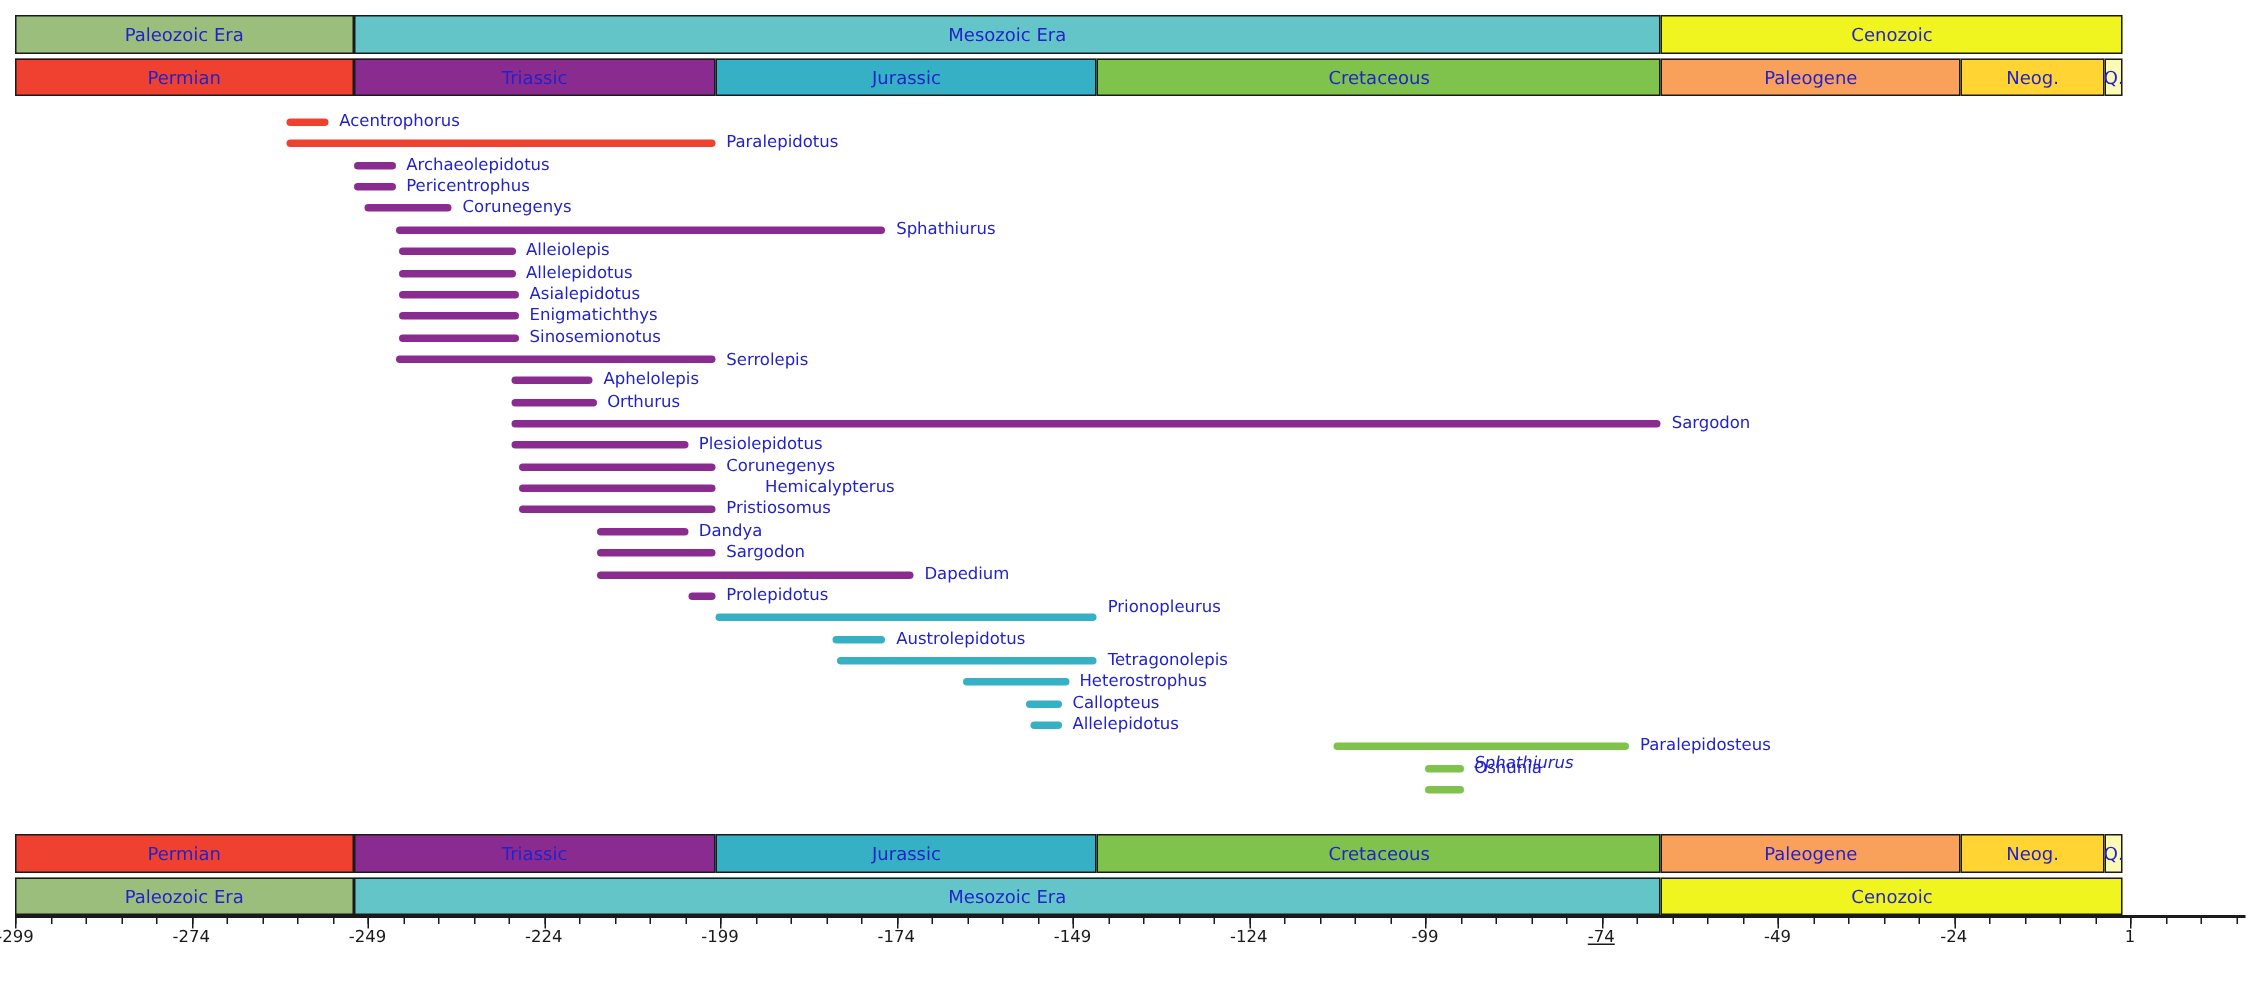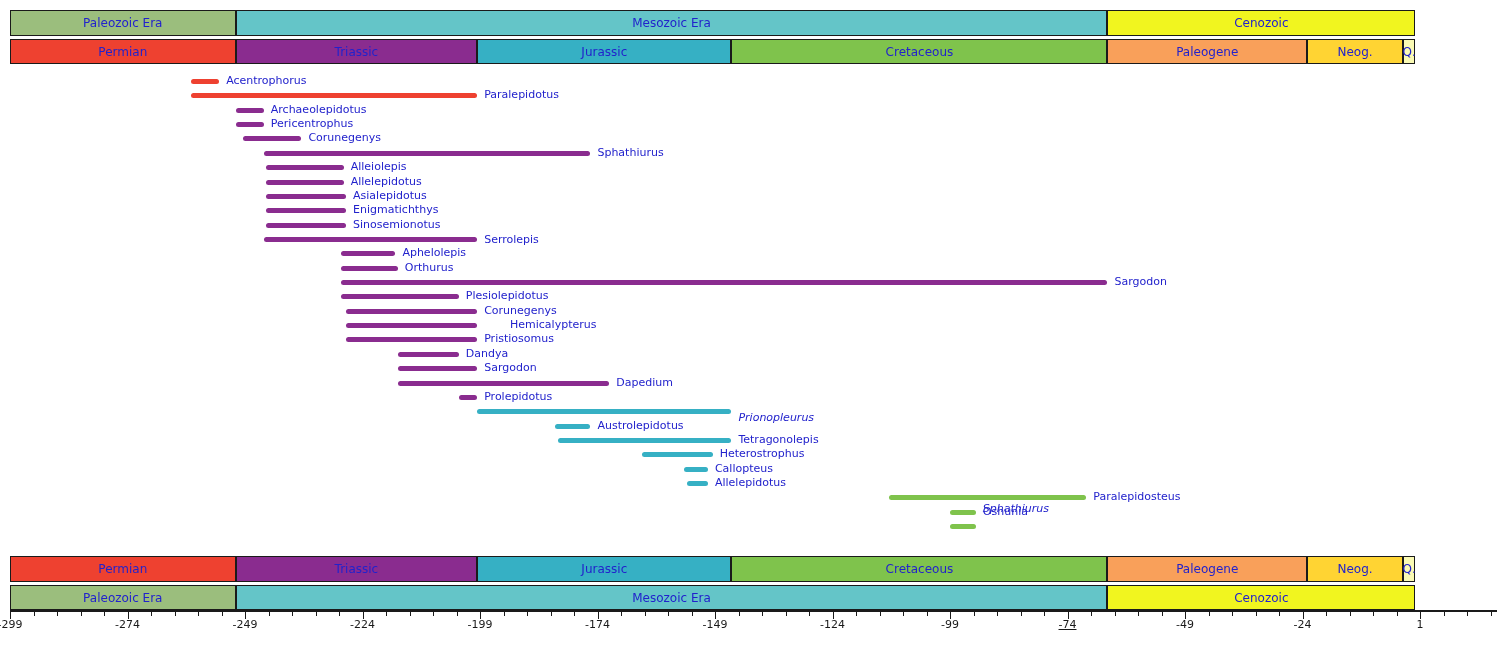--- a/index.html
+++ b/index.html
@@ -105,21 +105,21 @@
       <div class="taxon-label" style="left: 484.18px; top: 332.48px;">Pristiosomus</div>
       <div class="bar" style="left: 397.75px; width: 61.1px; top: 351.84px; background: rgb(138, 44, 143);"></div>
       <div class="taxon-label" style="left: 465.85px; top: 346.84px;">Dandya</div>
       <div class="bar" style="left: 397.75px; width: 79.43px; top: 366.2px; background: rgb(138, 44, 143);"></div>
       <div class="taxon-label" style="left: 484.18px; top: 361.2px;">Sargodon</div>
       <div class="bar" style="left: 397.75px; width: 211.5px; top: 380.56px; background: rgb(138, 44, 143);"></div>
       <div class="taxon-label" style="left: 616.25px; top: 375.56px;">Dapedium</div>
       <div class="bar" style="left: 458.85px; width: 18.33px; top: 394.92px; background: rgb(138, 44, 143);"></div>
       <div class="taxon-label" style="left: 484.18px; top: 389.92px;">Prolepidotus</div>
       <div class="bar" style="left: 477.18px; width: 254.27px; top: 409.28px; background: rgb(54, 176, 196);"></div>
-      <div class="taxon-label" style="left: 738.45px; top: 411px; font-style: italic;">Prionopleurus</div>
+      <div class="taxon-label" style="left: 738.45px; top: 398px;">Prionopleurus</div>
       <div class="bar" style="left: 555.2px; width: 35.25px; top: 423.64px; background: rgb(54, 176, 196);"></div>
       <div class="taxon-label" style="left: 597.45px; top: 418.64px;">Austrolepidotus</div>
       <div class="bar" style="left: 557.55px; width: 173.9px; top: 438px; background: rgb(54, 176, 196);"></div>
       <div class="taxon-label" style="left: 738.45px; top: 433px;">Tetragonolepis</div>
       <div class="bar" style="left: 642.15px; width: 70.5px; top: 452.36px; background: rgb(54, 176, 196);"></div>
       <div class="taxon-label" style="left: 719.65px; top: 447.36px;">Heterostrophus</div>
       <div class="bar" style="left: 684.45px; width: 23.5px; top: 466.72px; background: rgb(54, 176, 196);"></div>
       <div class="taxon-label" style="left: 714.95px; top: 461.72px;">Callopteus</div>
       <div class="bar" style="left: 686.8px; width: 21.15px; top: 481.08px; background: rgb(54, 176, 196);"></div>
       <div class="taxon-label" style="left: 714.95px; top: 476.08px;">Allelepidotus</div>

